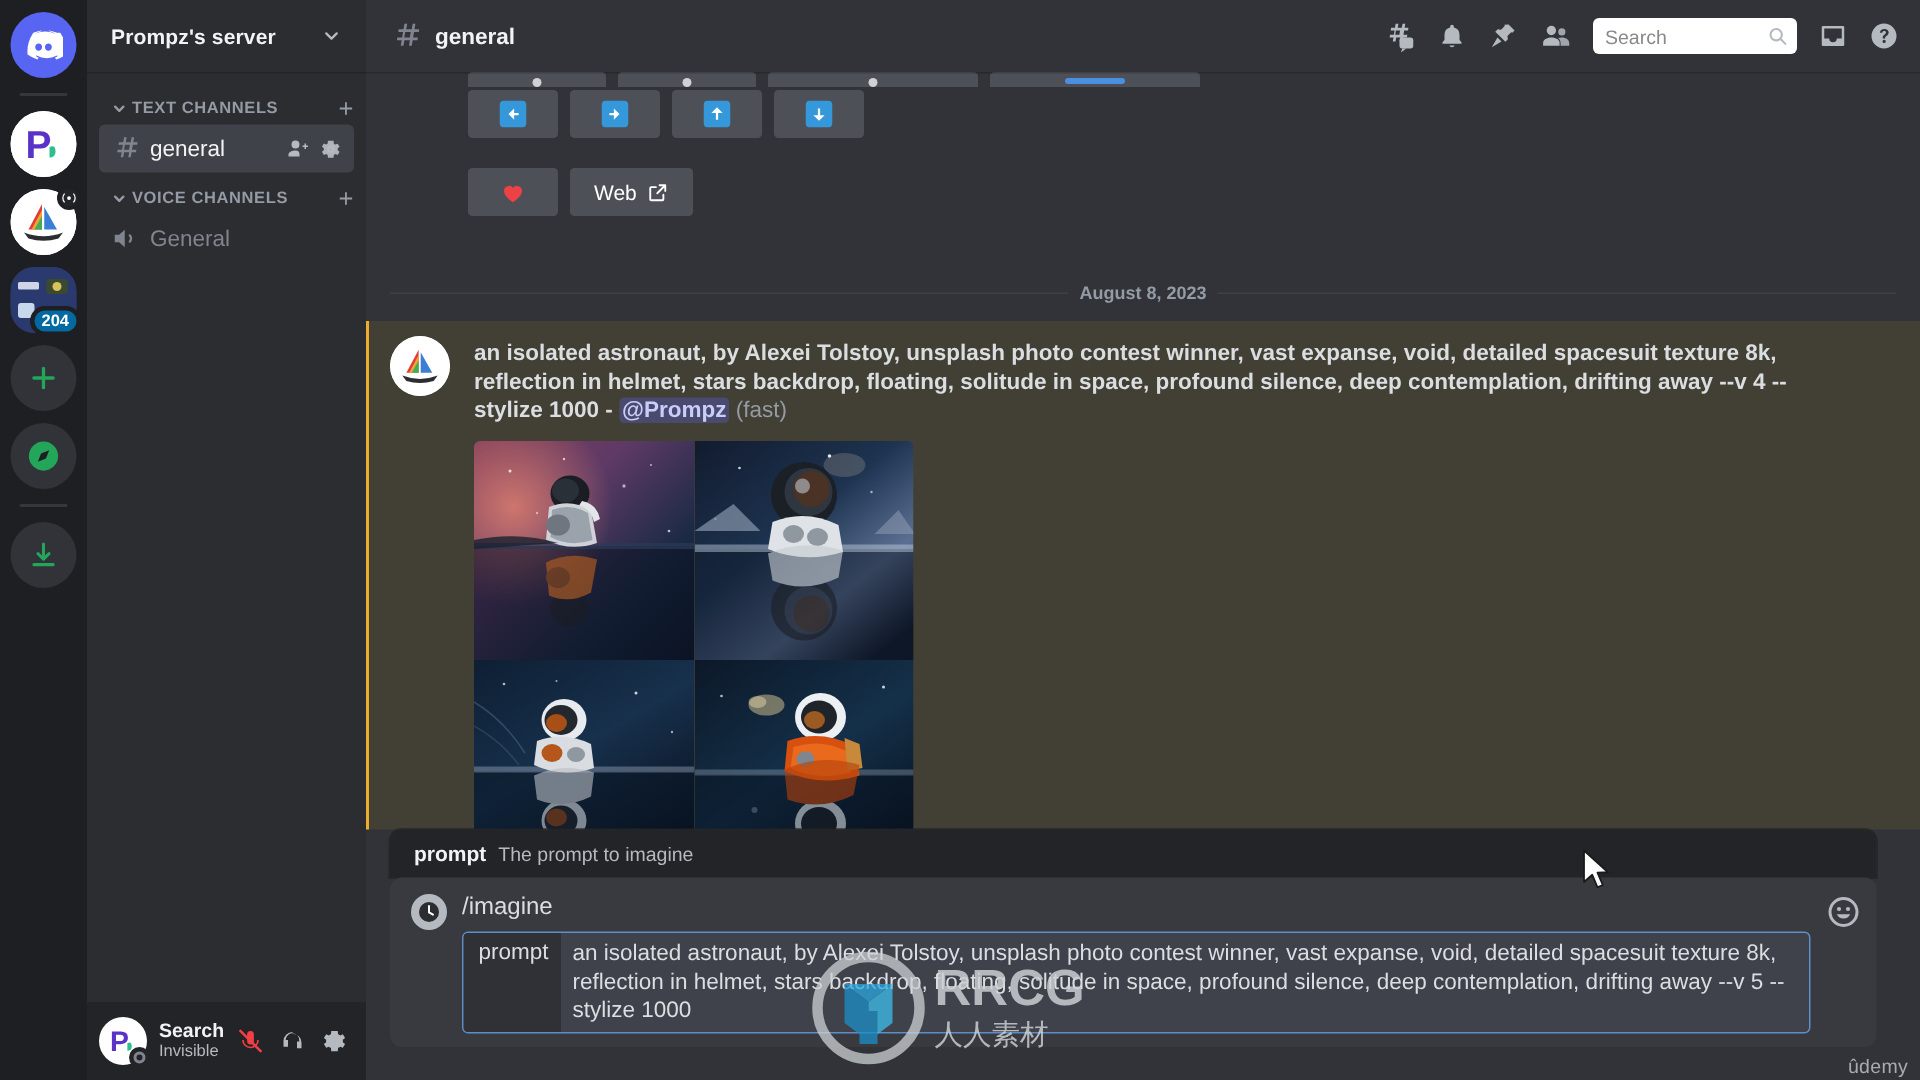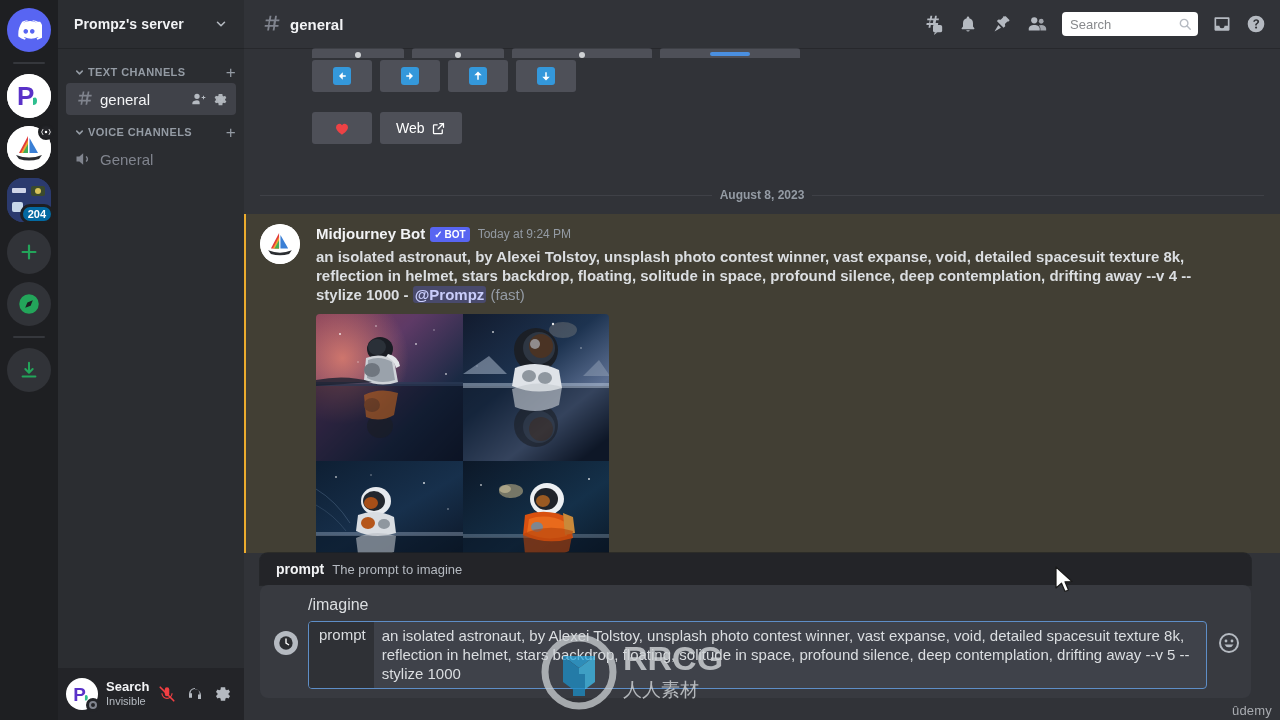--- a/index.html
+++ b/index.html
@@ -162,21 +162,21 @@
   .cmd-popout {
     background: #2b2d31; border-radius: 8px 8px 0 0; overflow: hidden;
     box-shadow: 0 0 0 1px rgba(30,31,34,.6);
   }
   .cmd-head {
     background: #232428; padding: 8px 16px; display: flex; align-items: baseline; gap: 8px;
   }
   .cmd-head .k { color: #f2f3f5; font-size: 14px; font-weight: bold; }
   .cmd-head .v { color: #b5bac1; font-size: 13px; }
   .textarea-box {
-    background: #383a40; border-radius: 8px; display: flex; align-items: center;
+    background: #383a40; border-radius: 8px; display: flex; align-items: flex-start;
     padding: 9px 10px 9px 14px; gap: 10px; min-height: 76px;
   }
   .cmd-clock { width: 24px; height: 24px; border-radius: 50%; background: #b5bac1;
     display:flex; align-items:center; justify-content:center; flex-shrink: 0; margin-top: 2px;}
   .ta-mid { flex: 1; min-width: 0; }
   .slash { color: #dbdee1; font-size: 16px; line-height: 22px; }
   .pill-row {
     margin-top: 5px; display: flex; align-items: stretch;
     border: 1px solid #5e8ec7; border-radius: 4px; overflow: hidden; background: #3f424a;
   }
@@ -501,28 +501,20 @@
             <svg width="40" height="40" viewBox="0 0 44 44">
               <circle cx="22" cy="22" r="22" fill="#ffffff"></circle>
               <path d="M21 10 L21 27 L12 27 Z" fill="#e23b3b"></path>
               <path d="M21 14 L21 27 L14 27 Z" fill="#f0a530"></path>
               <path d="M21 18 L21 27 L16 27 Z" fill="#3fae5a"></path>
               <path d="M22.5 12 L31 27 L22.5 27 Z" fill="#3a7fd5"></path>
               <path d="M9 29 q13 5 26 0 l-3 4 q-10 3 -20 0 z" fill="#2b2d31"></path>
             </svg>
           </div>
 
-          <div class="msg-head">
-            <span class="msg-author">Midjourney Bot</span>
-            <span class="bot-tag">
-              <span>✓</span>
-              <span>BOT</span>
-            </span>
-            <span class="msg-time">Today at 9:24 PM</span>
-          </div>
 
           <div class="msg-body">
             <span>an isolated astronaut, by Alexei Tolstoy, unsplash photo contest winner, vast expanse, void, detailed spacesuit texture 8k, reflection in helmet, stars backdrop, floating, solitude in space, profound silence, deep contemplation, drifting away --v 4 --stylize 1000 - </span><span class="mention">@Prompz</span><span class="fast"> (fast)</span>
           </div>
 
           <div class="mj-grid">
             <div class="mj-cell">
               <svg width="147" height="147" viewBox="0 0 147 147" preserveAspectRatio="none">
                 <defs>
                   <linearGradient id="g1a" x1="0" y1="0" x2="1" y2="1">

